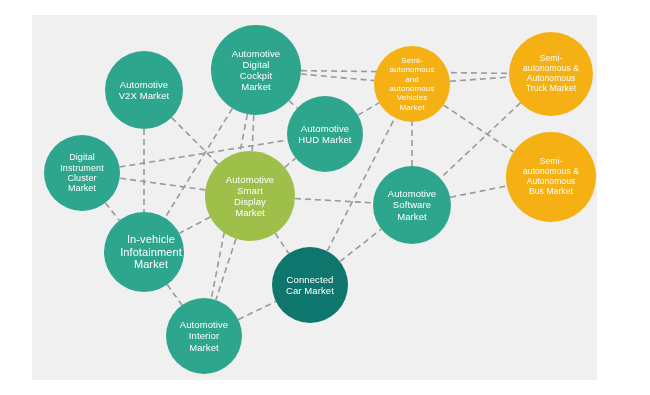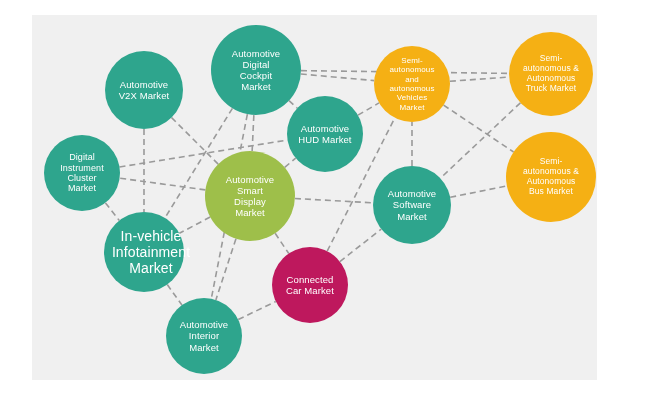--- a/index.html
+++ b/index.html
@@ -103,30 +103,30 @@
         <span class="node-label" style="font-size: 9.5px;">Automotive
 V2X Market</span>
       </div>
       <div class="node-group" style="left: 44px; top: 135px; width: 76px; height: 76px; background: rgb(46, 165, 141);">
         <span class="node-label" style="font-size: 9px;">Digital
 Instrument
 Cluster
 Market</span>
       </div>
       <div class="node-group" style="left: 104px; top: 212px; width: 80px; height: 80px; background: rgb(46, 165, 141);">
-        <span class="node-label" style="font-size: 14px; margin-left: 14px;">In-vehicle
+        <span class="node-label" style="font-size: 11px; margin-left: 14px;">In-vehicle
 Infotainment
 Market</span>
       </div>
       <div class="node-group" style="left: 166px; top: 298px; width: 76px; height: 76px; background: rgb(46, 165, 141);">
         <span class="node-label" style="font-size: 9.5px;">Automotive
 Interior
 Market</span>
       </div>
-      <div class="node-group" style="left: 272px; top: 247px; width: 76px; height: 76px; background: #be185d;">
+      <div class="node-group" style="left: 272px; top: 247px; width: 76px; height: 76px; background: #0f766e;">
         <span class="node-label" style="font-size: 9.5px;">Connected
 Car Market</span>
       </div>
       <div class="node-group" style="left: 287px; top: 96px; width: 76px; height: 76px; background: rgb(46, 165, 141);">
         <span class="node-label" style="font-size: 9.5px;">Automotive
 HUD Market</span>
       </div>
       <div class="node-group" style="left: 373px; top: 166px; width: 78px; height: 78px; background: rgb(46, 165, 141);">
         <span class="node-label" style="font-size: 9.5px;">Automotive
 Software

